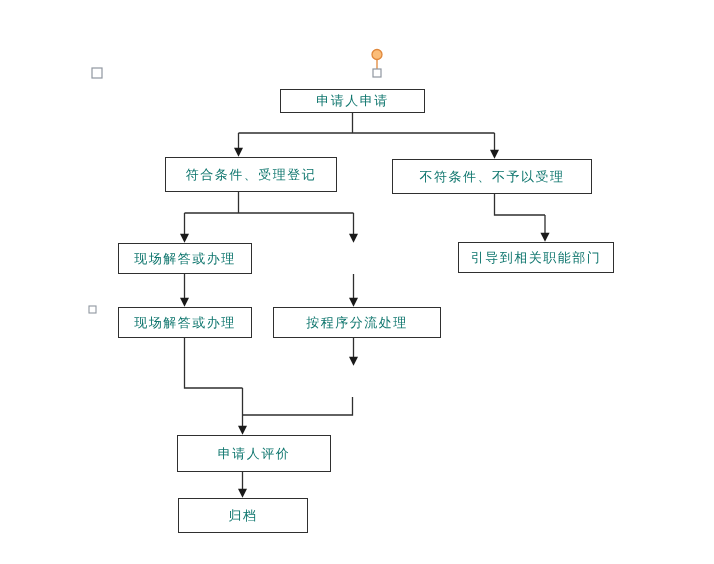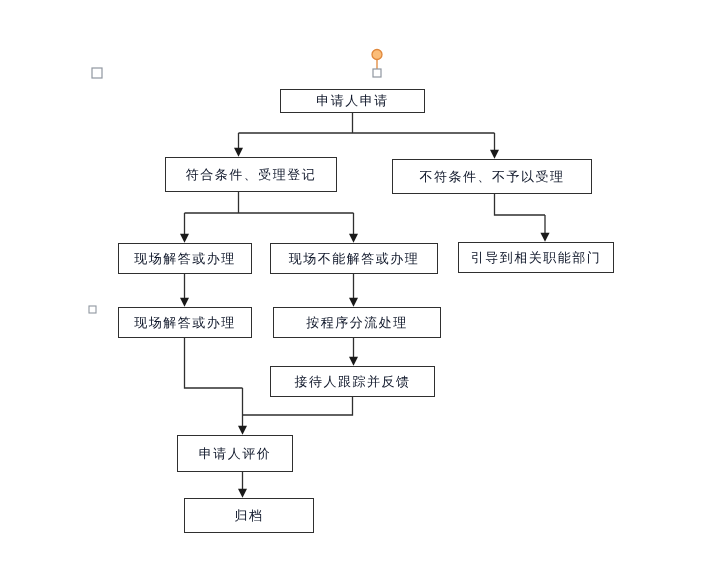--- a/index.html
+++ b/index.html
@@ -18,21 +18,21 @@
   }
   .node {
     position: absolute;
     box-sizing: border-box;
     border: 1.5px solid #2f2f2f;
     background: #ffffff;
     display: flex;
     align-items: center;
     justify-content: center;
     font-size: 13px;
-    color: #0f172a;
+    color: #0f766e;
     letter-spacing: 1.5px;
     white-space: nowrap;
   }
   .edge { stroke: #2f2f2f; stroke-width: 1.3; fill: none; }
   .handle-stem { stroke: #e0873a; stroke-width: 1.3; }
 </style>
 </head>
 <body>
 
 <div class="canvas">
@@ -78,27 +78,25 @@
   </svg>
 
   <div class="node" style="left:280px; top:89px; width:145px; height:24px;">申请人申请</div>
 
   <div class="node" style="left:153px; top:157px; width:172px; height:35px;margin-left:12px;">符合条件、受理登记</div>
 
   <div class="node" style="left:392px; top:159px; width:200px; height:35px;">不符条件、不予以受理</div>
 
   <div class="node" style="left:118px; top:243px; width:134px; height:31px;">现场解答或办理</div>
 
-  <div class="node" style="left:270px; top:243px; width:168px; height:31px;">现场不能解答或办理</div>
 
   <div class="node" style="left:458px; top:242px; width:156px; height:31px;">引导到相关职能部门</div>
 
   <div class="node" style="left:118px; top:307px; width:134px; height:31px;">现场解答或办理</div>
 
   <div class="node" style="left:273px; top:307px; width:168px; height:31px;">按程序分流处理</div>
 
-  <div class="node" style="left:270px; top:366px; width:165px; height:31px;">接待人跟踪并反馈</div>
 
-  <div class="node" style="left:177px; top:435px; width:116px; height:37px;">申请人评价</div>
+  <div class="node" style="left:177px; top:435px; width:154px; height:37px;">申请人评价</div>
 
-  <div class="node" style="left:184px; top:498px; width:130px; height:35px;">归档</div>
+  <div class="node" style="left:178px; top:498px; width:130px; height:35px;">归档</div>
 
 </div>
 
 </body></html>

